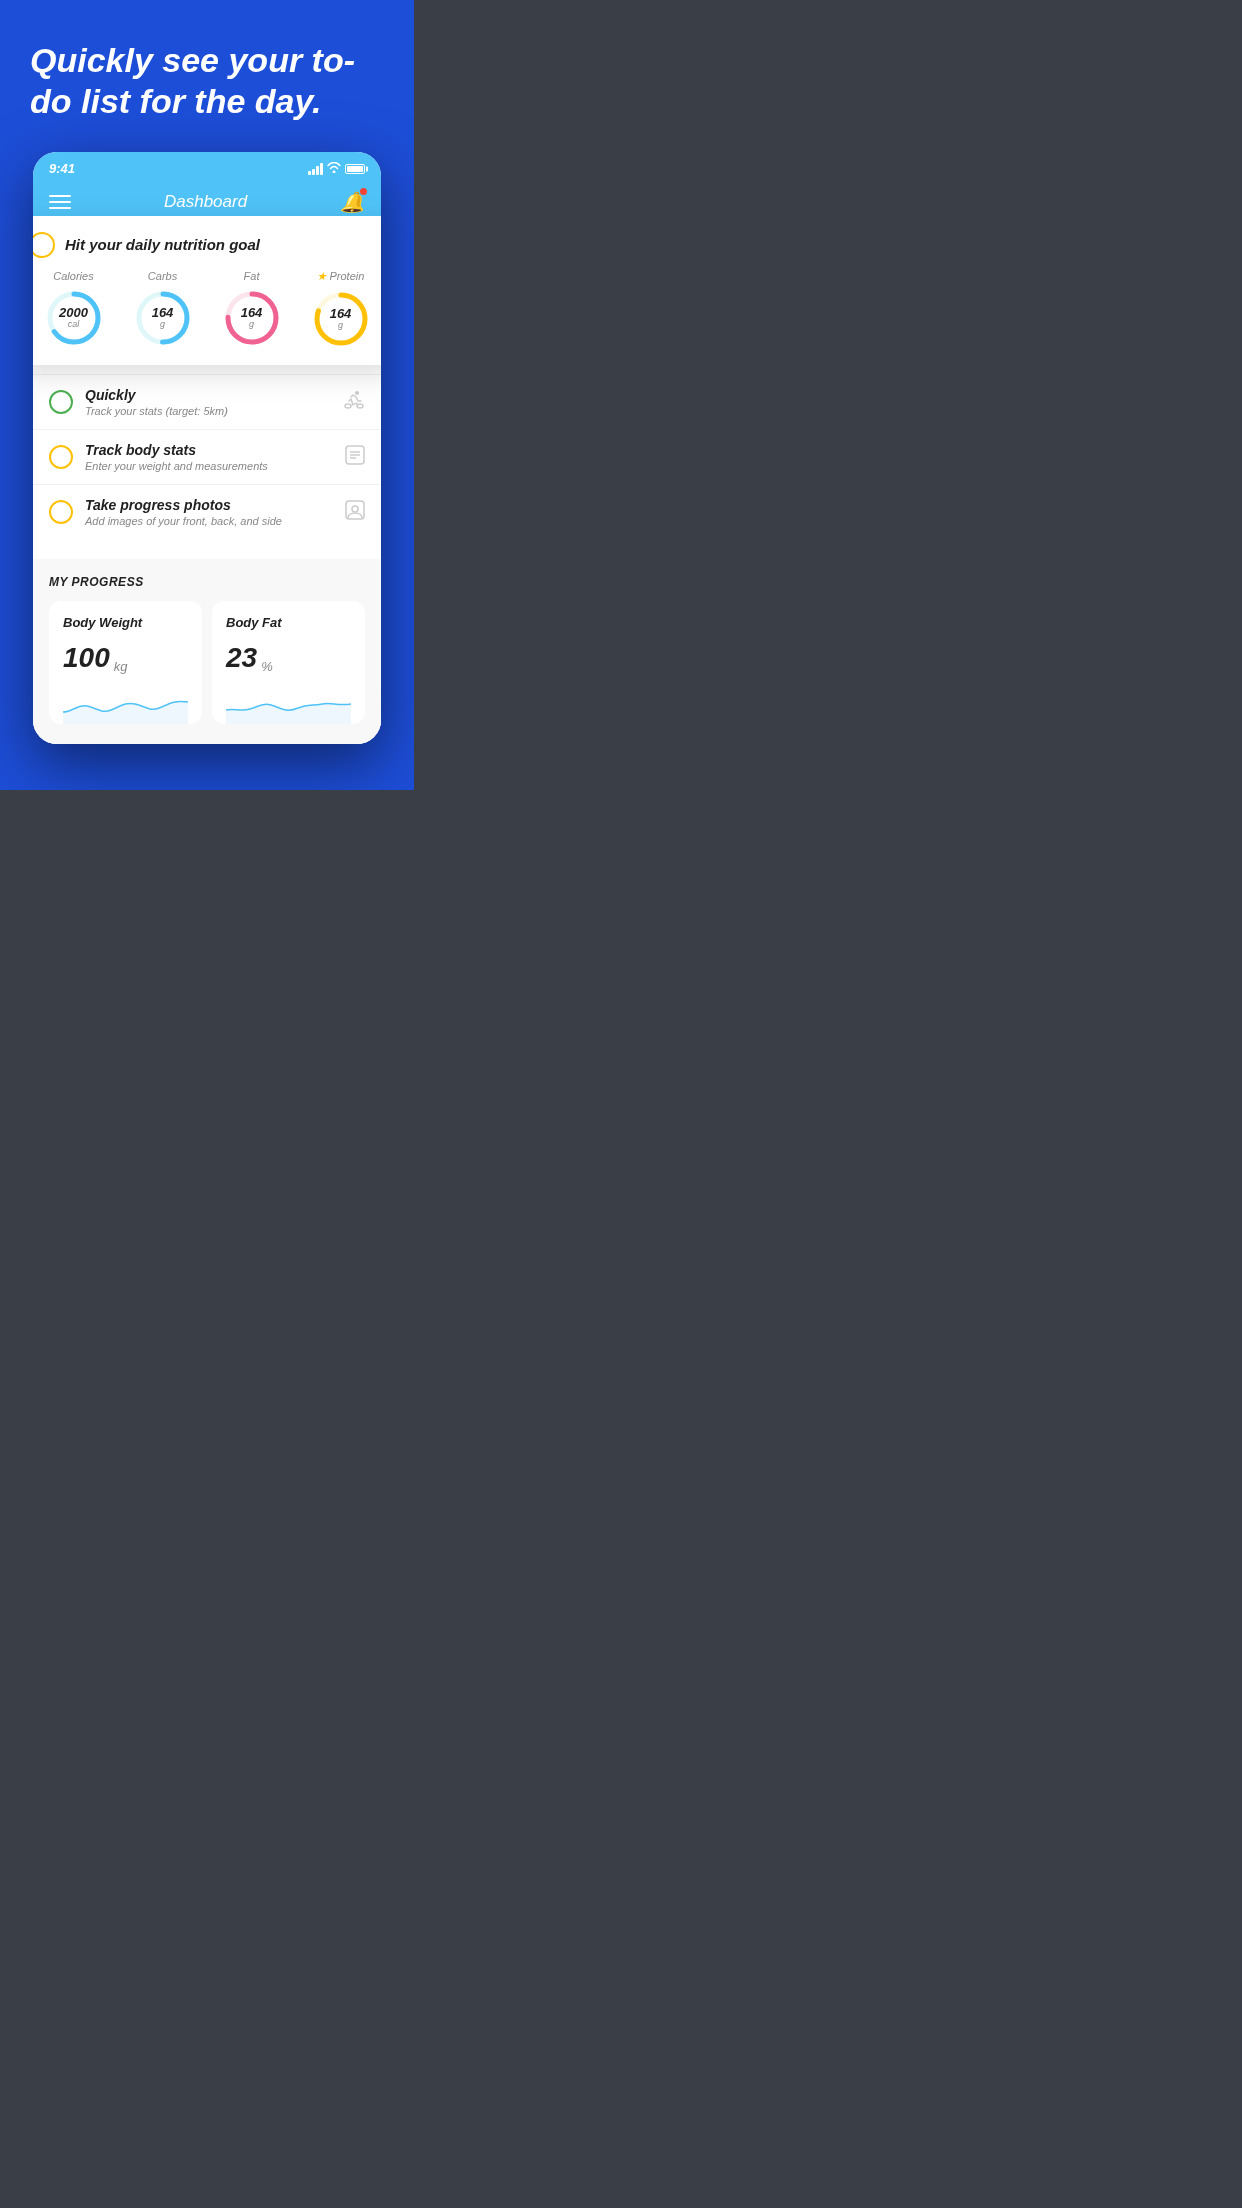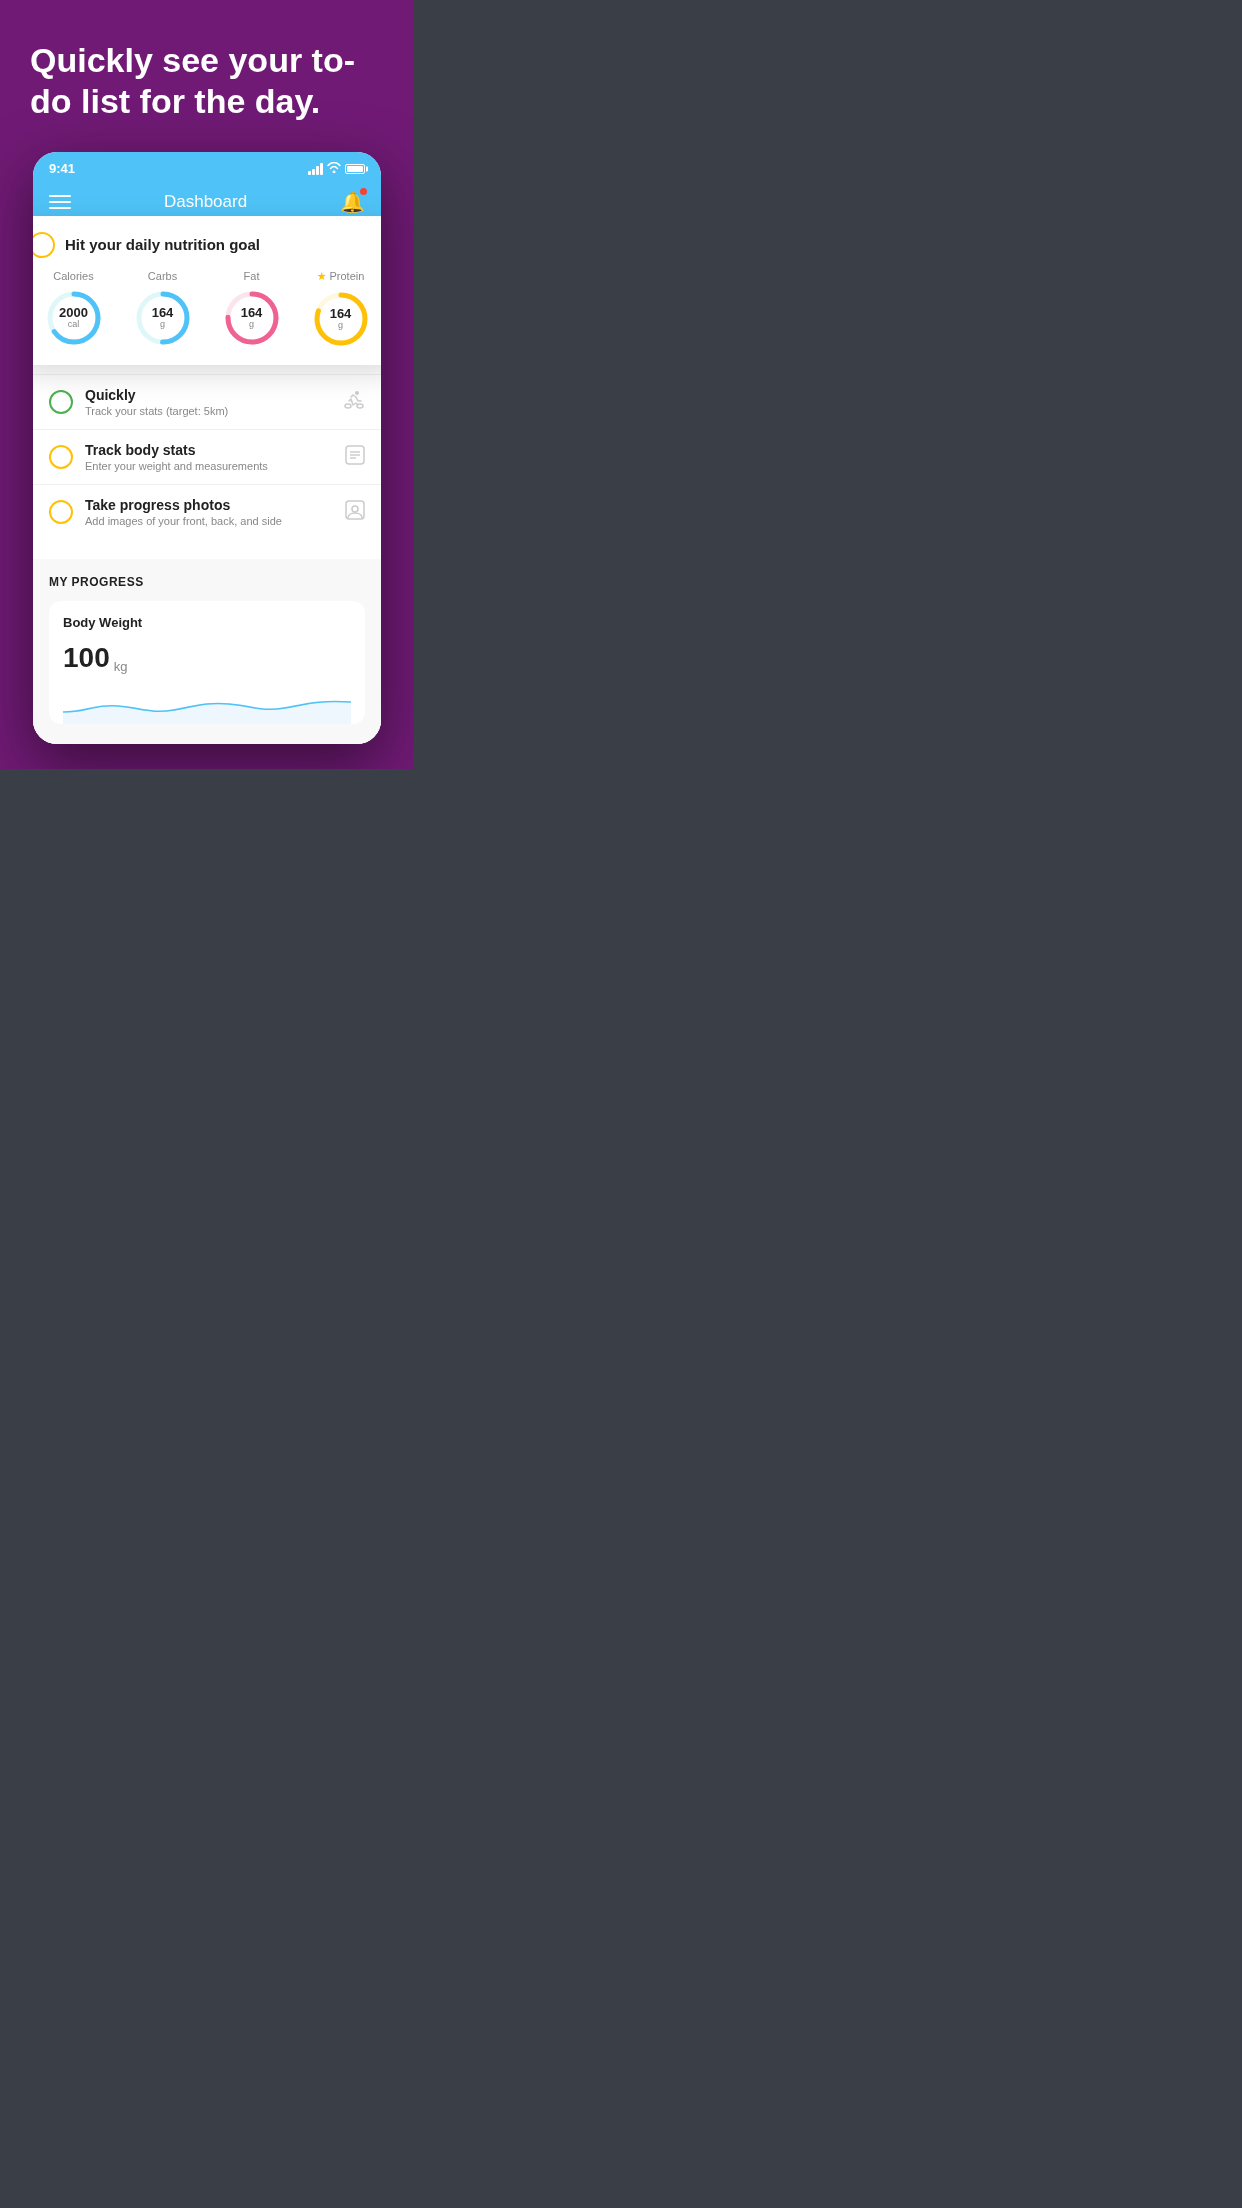--- a/index.html
+++ b/index.html
@@ -8,23 +8,24 @@
       width: 414px;
       min-height: 736px;
       background-color: #3a3f47;
       font-family: -apple-system, BlinkMacSystemFont, 'Helvetica Neue', Arial, sans-serif;
       overflow-x: hidden;
     }
 
     .outer-container {
       width: 414px;
       min-height: 736px;
-      background: #701a75;
+      background: #1d4ed8;
       position: relative;
-      padding-bottom: 25px;
+      padding-bottom: 46px;
+      font-style: italic;
     }
 
     
     .hero-text {
       padding: 40px 30px 20px 30px;
       color: white;
     }
 
     .hero-text h1 {
       font-size: 34px;
@@ -561,20 +562,33 @@
               <span class="progress-unit">kg</span>
             </div>
             <div class="wave-chart">
               <svg viewBox="0 0 130 40" preserveAspectRatio="none">
                 <path d="M0 28 C10 28 15 20 25 22 C35 24 40 30 50 26 C60 22 65 18 75 20 C85 22 90 28 100 24 C110 20 115 16 130 18 L130 40 L0 40 Z" fill="#e3f2fd" opacity="0.6"></path>
                 <path d="M0 28 C10 28 15 20 25 22 C35 24 40 30 50 26 C60 22 65 18 75 20 C85 22 90 28 100 24 C110 20 115 16 130 18" stroke="#4fc3f7" stroke-width="1.5" fill="none"></path>
               </svg>
             </div>
           </div>
 
+          <div class="progress-card">
+            <div class="progress-card-title">Body Fat</div>
+            <div class="progress-value-row">
+              <span class="progress-number">23</span>
+              <span class="progress-unit">%</span>
+            </div>
+            <div class="wave-chart">
+              <svg viewBox="0 0 130 40" preserveAspectRatio="none">
+                <path d="M0 26 C10 24 15 28 25 25 C35 22 40 18 50 22 C60 26 65 28 75 24 C85 20 90 22 100 20 C110 18 115 22 130 20 L130 40 L0 40 Z" fill="#e3f2fd" opacity="0.6"></path>
+                <path d="M0 26 C10 24 15 28 25 25 C35 22 40 18 50 22 C60 26 65 28 75 24 C85 20 90 22 100 20 C110 18 115 22 130 20" stroke="#4fc3f7" stroke-width="1.5" fill="none"></path>
+              </svg>
+            </div>
+          </div>
 
         </div>
       </div>
 
       <div style="height:20px; background:#f8f8f8;"></div>
 
     </div>
 
   </div>
 

